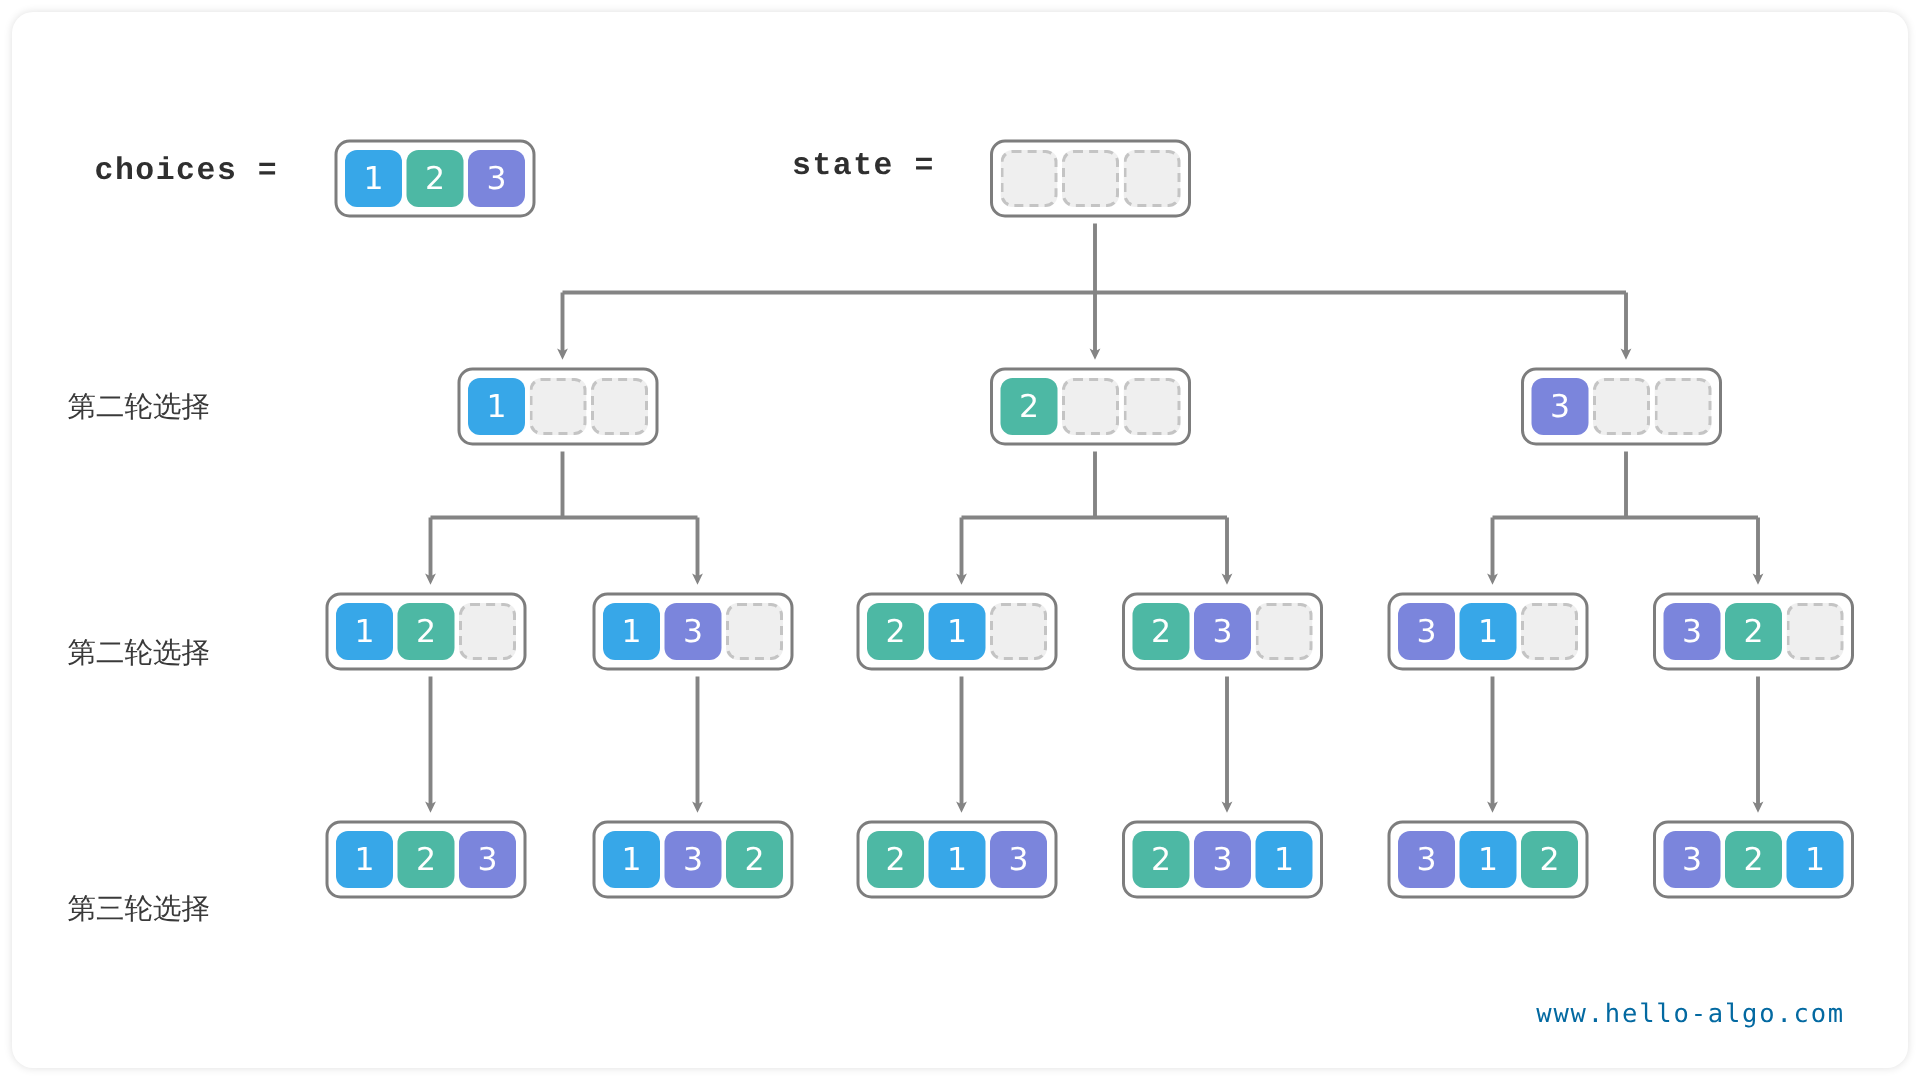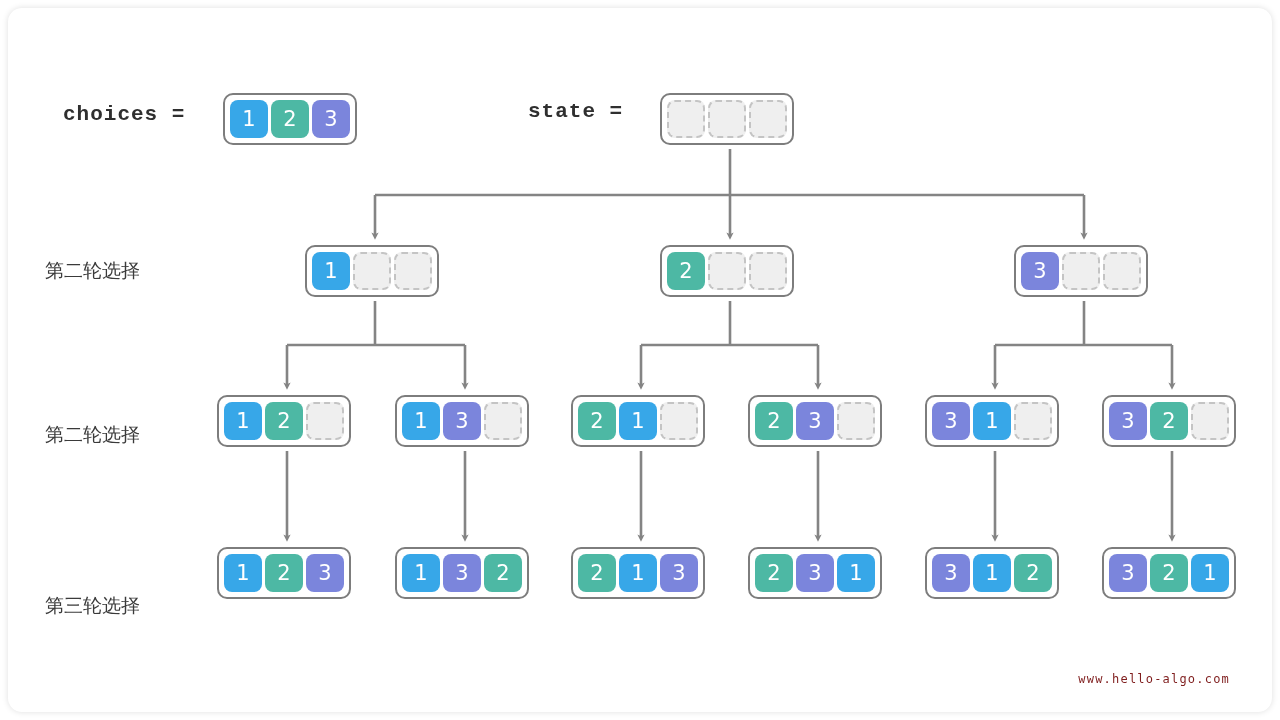--- a/index.html
+++ b/index.html
@@ -26,21 +26,21 @@
     white-space:nowrap;letter-spacing:1px;
   }
   .row-label{
     position:absolute;
     font-family:"DejaVu Sans","Liberation Sans",sans-serif;
     font-size:19px;color:#3a3a3a;white-space:nowrap;
   }
   .watermark{
     position:absolute;right:42px;bottom:26px;
     font-family:"DejaVu Sans Mono","Liberation Mono",monospace;
-    font-size:12px;color:#7f1d1d;letter-spacing:1.2px;white-space:nowrap;
+    font-size:17px;color:#0369a1;letter-spacing:1.2px;white-space:nowrap;
   }
 
   
   .node{
     position:absolute;
     box-sizing:border-box;
     border:2.5px solid #7d7d7d;
     border-radius:10px;
     background:#ffffff;
     padding:5px;

